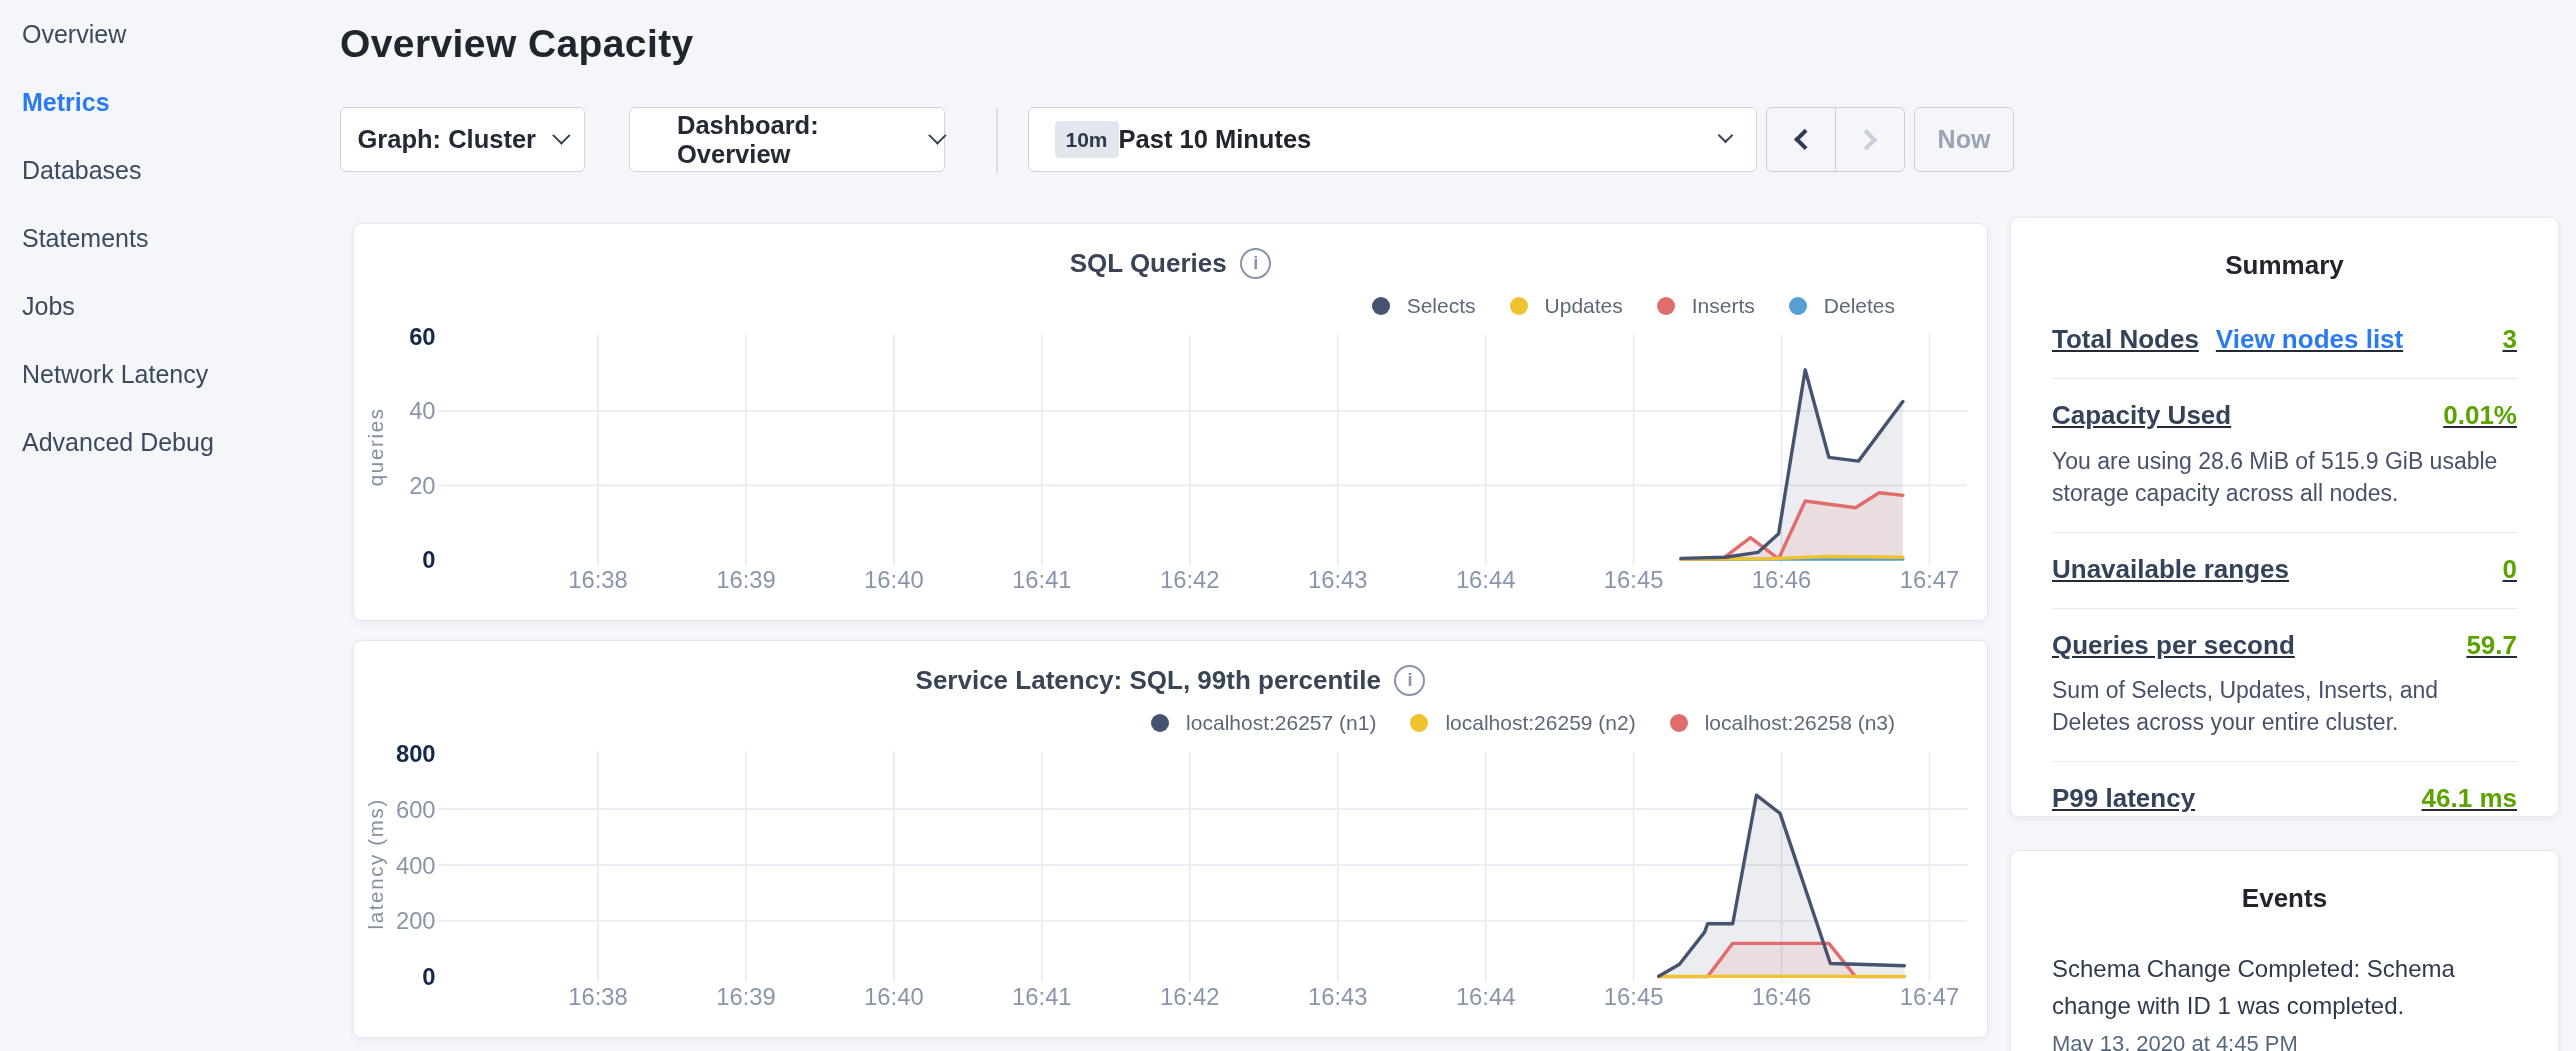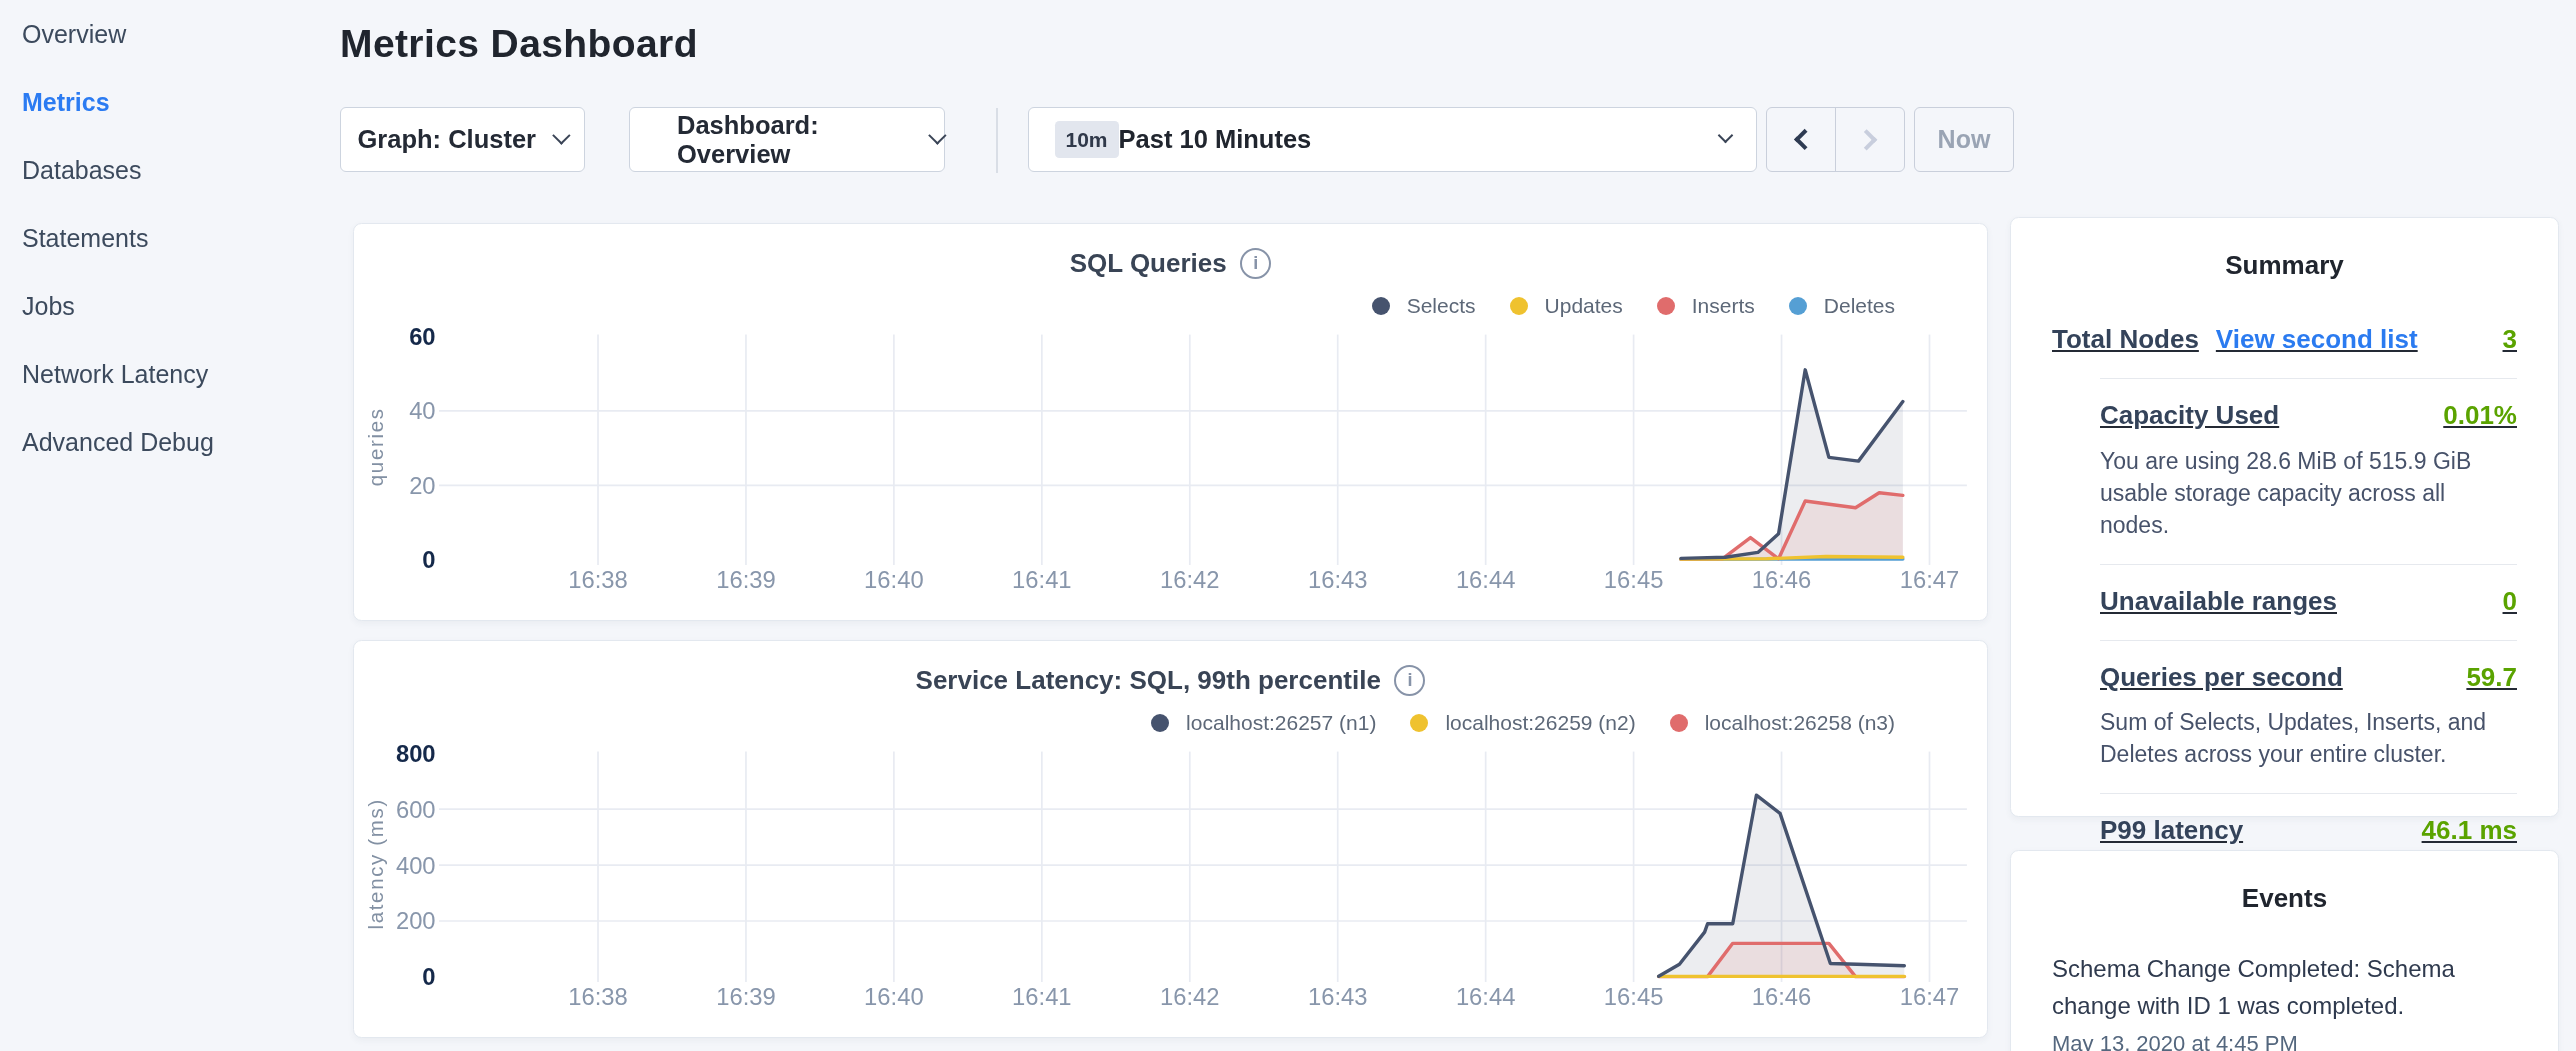--- a/index.html
+++ b/index.html
@@ -88,21 +88,21 @@
   .ytick   { fill:#8896ab; font-size:28px; }
   .ytick-b { fill:#15294a; font-size:28px; font-weight:700; }
   .xtick   { fill:#8896ab; font-size:28px; }
   .axis-title { fill:#8290a3; font-size:24px; letter-spacing:2px; }
   
   .summary-card { left:2010px; top:217px; width:549px; height:600px; padding:0 41px; }
   .events-card  { left:2010px; top:850px; width:549px; height:255px; padding:0 41px; }
   .panel-title { text-align:center; font-size:26px; font-weight:700; color:#20252e; margin-top:32px; }
   .srows { margin-top:22px; }
   .srow { padding:21px 0 23px 0; }
-  .srow + .srow { border-top:1.7px solid #e6e9ee;margin-left:48px; }
+  .srow + .srow { border-top:1.7px solid #e6e9ee; }
   .srow-head { display:flex; align-items:baseline; gap:17px;text-decoration:underline; }
   .srow-label { font-size:26px; font-weight:700; color:#34435a; white-space:nowrap; }
   .srow-link  { font-size:26px; font-weight:700; color:#2b7bf0; text-decoration:none; cursor:pointer; white-space:nowrap; }
   .srow-value { margin-left:auto; font-size:26px; font-weight:700; color:#5aa300; white-space:nowrap; }
   .srow-desc  { margin-top:13.6px; font-size:23px; line-height:32px; color:#47526a; }
   .event-text { margin-top:36px; font-size:24px; line-height:37px; color:#2f3a4e; }
   .event-time { margin-top:6.8px; font-size:22px; color:#54677e; }
 </style>
 </head>
 <body>
@@ -112,21 +112,21 @@
       <div class="nav-item">Overview</div>
       <div class="nav-item active">Metrics</div>
       <div class="nav-item">Databases</div>
       <div class="nav-item">Statements</div>
       <div class="nav-item">Jobs</div>
       <div class="nav-item">Network Latency</div>
       <div class="nav-item">Advanced Debug</div>
     </div>
 </nav>
 
-<h1 class="page-title">Metrics Dashboard</h1>
+<h1 class="page-title">Overview Capacity</h1>
 
 <div class="ctl dropdown dd1">
   <span>Graph: Cluster</span>
   <span class="chev"></span>
 </div>
 <div class="ctl dropdown dd2">
   <span>Dashboard: Overview</span>
   <span class="chev"></span>
 </div>
 <div class="vdivider"></div>
@@ -265,21 +265,21 @@
       <text x="34" y="262" text-anchor="middle" class="axis-title" transform="rotate(-90 34 262)">latency (ms)</text>
     </svg>
 </section>
 
 <aside class="card summary-card">
   <div class="panel-title">Summary</div>
   <div class="srows" id="summary-rows">
       <div class="srow">
     <div class="srow-head">
       <span class="srow-label">Total Nodes</span>
-      <a class="srow-link" style="display: inline;">View second list</a>
+      <a class="srow-link" style="display: inline;">View nodes list</a>
       <span class="srow-value">3</span>
     </div>
 
   </div>
       <div class="srow">
     <div class="srow-head">
       <span class="srow-label">Capacity Used</span>
 
       <span class="srow-value">0.01%</span>
     </div>

